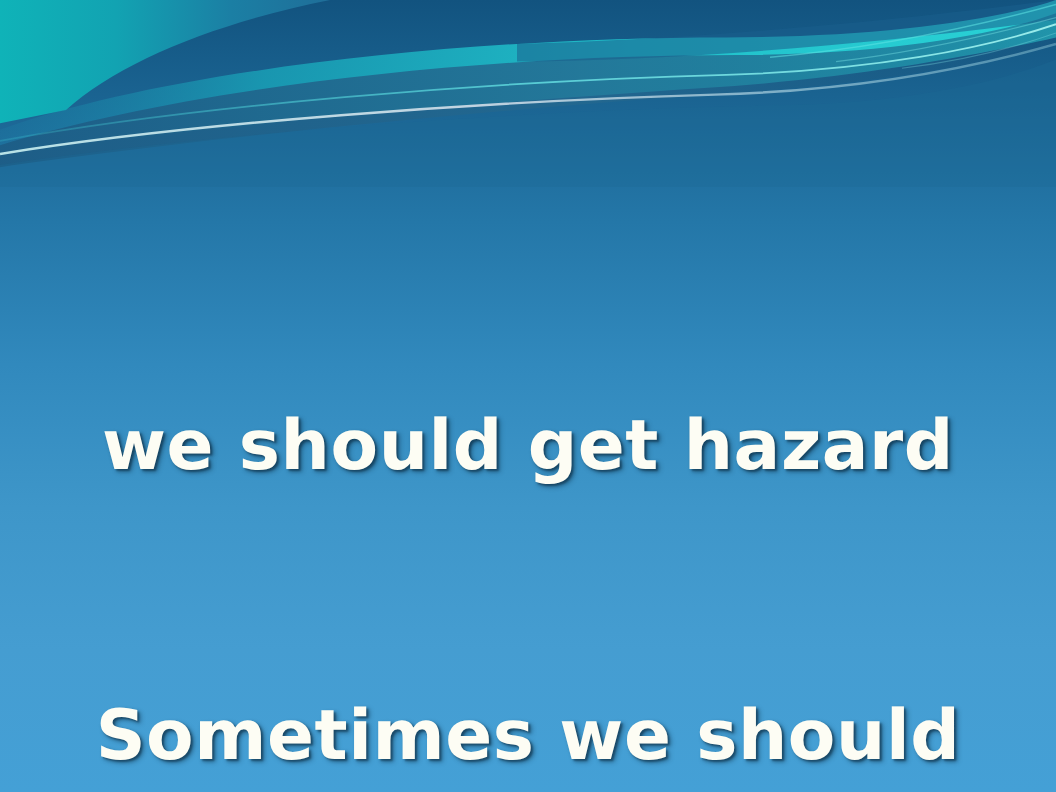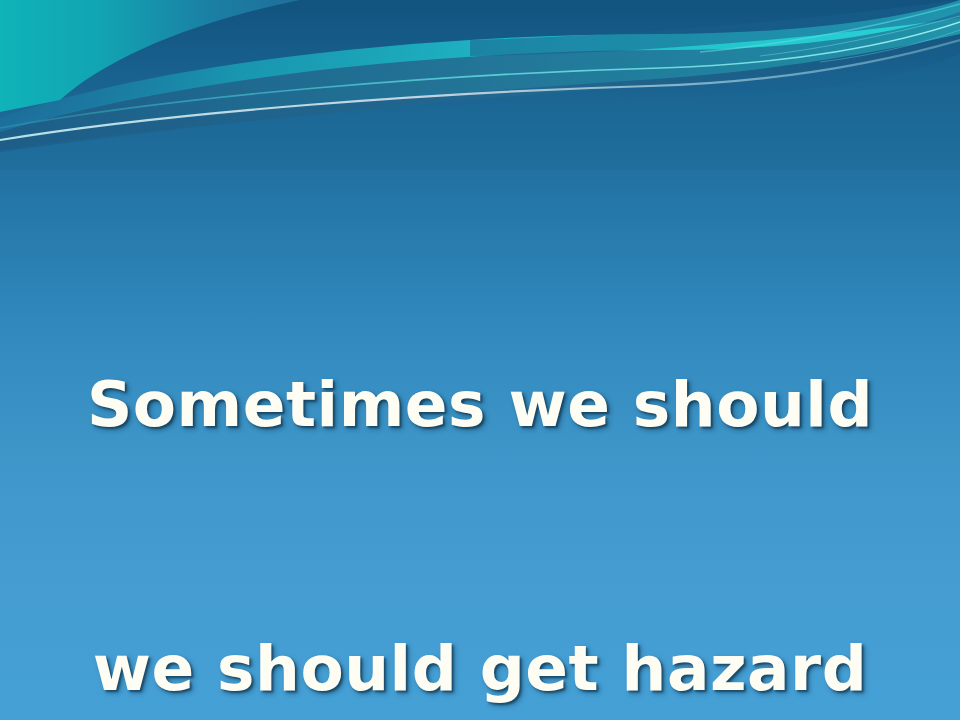--- a/index.html
+++ b/index.html
@@ -114,18 +114,18 @@
 
     <path d="M700,52 C790,44 880,26 960,4" fill="none" stroke="#5fe3e3" stroke-width="1.3" opacity="0.55"></path>
     <path d="M760,56 C830,48 900,32 960,16" fill="none" stroke="#7fecea" stroke-width="1.1" opacity="0.4"></path>
     <path d="M820,62 C870,56 920,44 960,30" fill="none" stroke="#8ff0ee" stroke-width="1" opacity="0.3"></path>
 
     <path d="M0,150 C200,120 480,100 700,96 C830,94 910,74 960,54
              L960,170 L0,170 Z" fill="#1e6a96" opacity="0.35"></path>
   </svg>
 
   <div class="body-text">
+    <span class="line">we should get hazard</span>
     <span class="line">Sometimes we should</span>
-    <span class="line">we should get hazard</span>
     
   </div>
 
 </div>
 
 </body></html>

